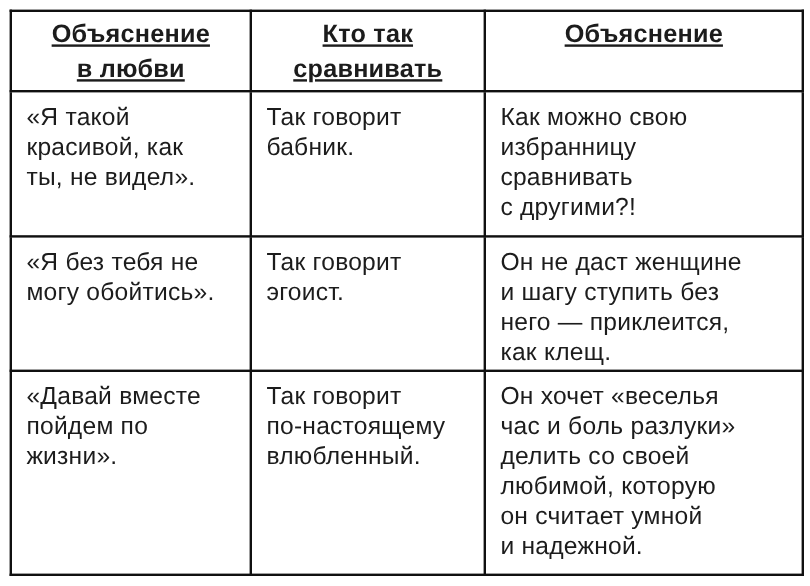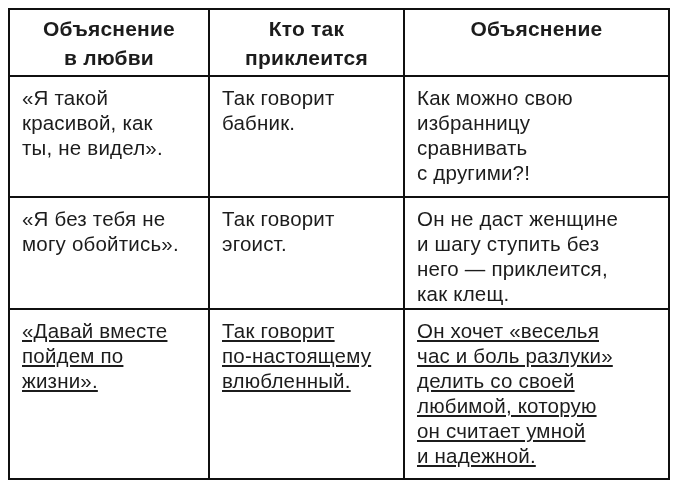--- a/index.html
+++ b/index.html
@@ -31,52 +31,53 @@
     white-space: pre-line;
     overflow: hidden;
   }
   th.hdr {
     font-size: 21px;
     line-height: 29px;
     font-weight: bold;
     text-align: center;
     padding: 4px 4px 0 4px;
     letter-spacing: 0.2px;
+    text-decoration: underline;
   }
   td.cell {
     font-size: 20.5px;
     line-height: 25px;
     font-weight: 400;
     text-align: left;
     padding: 8px 8px 0 12px;
     letter-spacing: 0.2px;
   }
   col.c1 { width: 200px; }
   col.c2 { width: 195px; }
   col.c3 { width: 265px; }
   tr.r-hdr { height: 66px; }
   tr.r1 { height: 119px; }
   tr.r2 { height: 96px; }
-  tr.r3 { height: 167px; text-decoration: underline; }
+  tr.r3 { height: 167px; }
 </style>
 </head>
 <body>
 
 <table class="love-table">
   <colgroup>
     <col class="c1">
     <col class="c2">
     <col class="c3">
   </colgroup>
   <tbody>
     <tr class="r-hdr">
       <th class="hdr">Объяснение
 в любви</th>
       <th class="hdr">Кто так
-приклеится</th>
+сравнивать</th>
       <th class="hdr">Объяснение</th>
     </tr>
     <tr class="r1">
       <td class="cell">«Я такой
 красивой, как
 ты, не видел».</td>
       <td class="cell">Так говорит
 бабник.</td>
       <td class="cell">Как можно свою
 избранницу

